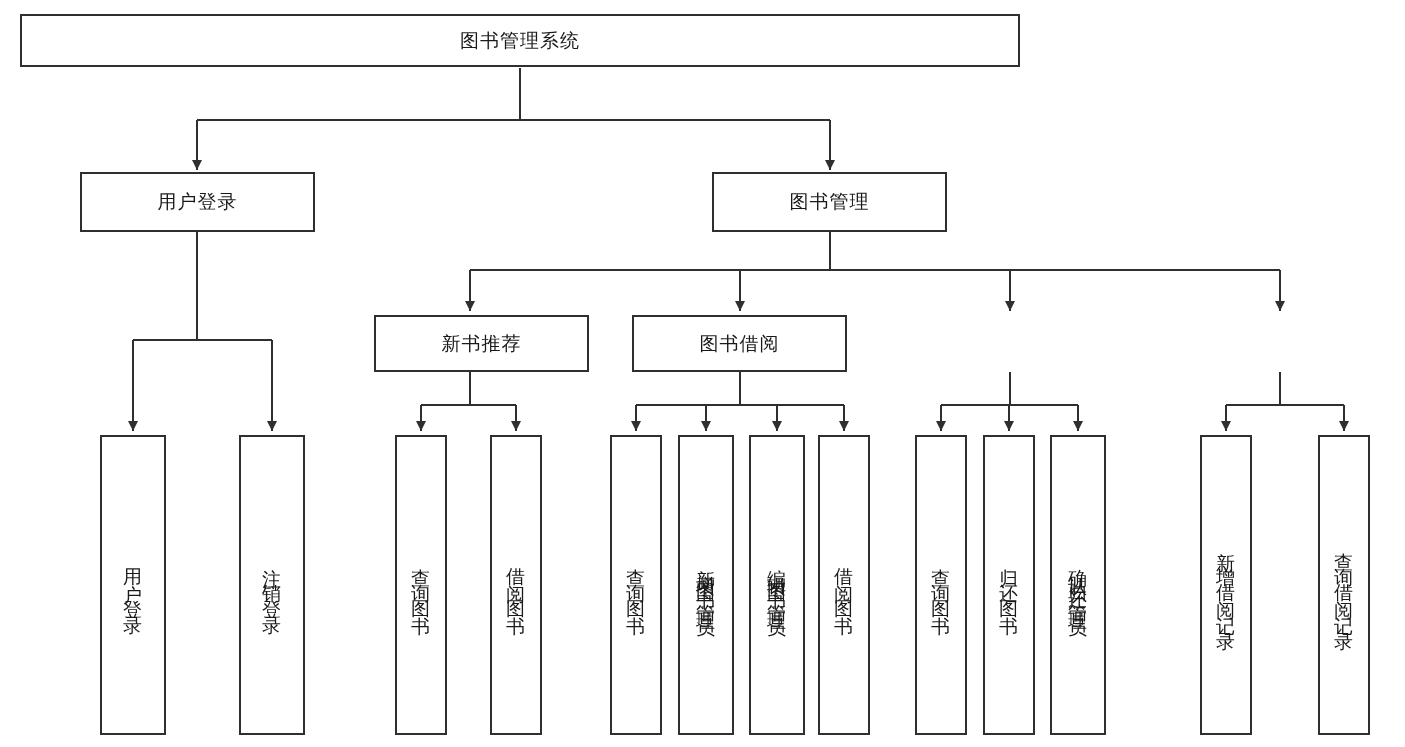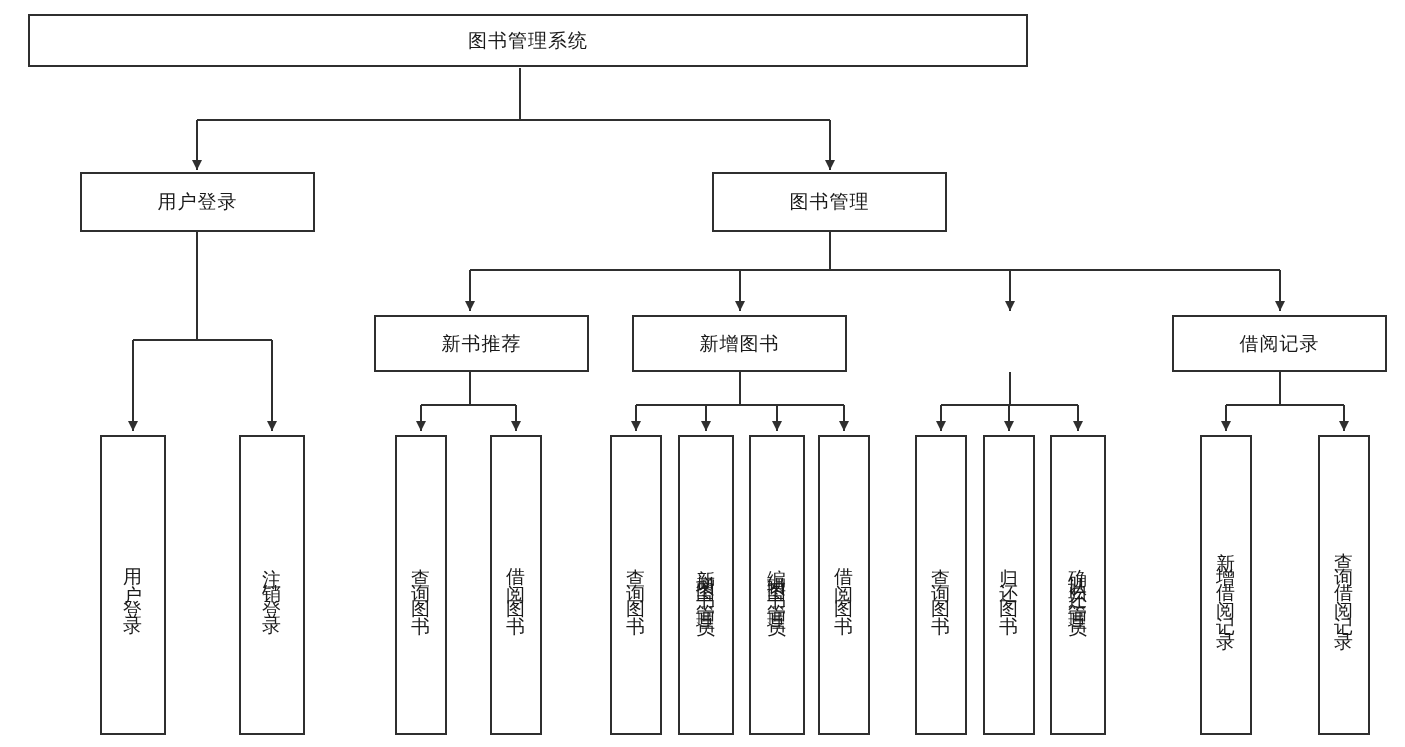--- a/index.html
+++ b/index.html
@@ -97,28 +97,27 @@
       <line x1="777" y1="405" x2="777" y2="431" marker-end="url(#arrow)"></line>
       <line x1="844" y1="405" x2="844" y2="431" marker-end="url(#arrow)"></line>
       <line x1="941" y1="405" x2="941" y2="431" marker-end="url(#arrow)"></line>
       <line x1="1009" y1="405" x2="1009" y2="431" marker-end="url(#arrow)"></line>
       <line x1="1078" y1="405" x2="1078" y2="431" marker-end="url(#arrow)"></line>
       <line x1="1226" y1="405" x2="1226" y2="431" marker-end="url(#arrow)"></line>
       <line x1="1344" y1="405" x2="1344" y2="431" marker-end="url(#arrow)"></line>
     </g>
   </svg>
 
-  <div class="node" style="left:20px; top:14px; width:1000px; height:53px;margin-left:8px;">图书管理系统</div>
+  <div class="node" style="left:20px; top:14px; width:1000px; height:53px;">图书管理系统</div>
 
   <div class="node" style="left:80px; top:172px; width:235px; height:60px;">用户登录</div>
   <div class="node" style="left:712px; top:172px; width:235px; height:60px;">图书管理</div>
 
   <div class="node" style="left:362px; top:315px; width:215px; height:57px;margin-left:12px;">新书推荐</div>
-  <div class="node" style="left:632px; top:315px; width:215px; height:57px;">新增图书</div>
-  <div class="node" style="left:1172px; top:315px; width:215px; height:57px;">借阅记录</div>
+  <div class="node" style="left:632px; top:315px; width:215px; height:57px;">图书借阅</div>
 
   <div class="leaf" style="left:100px; width:66px;">
     <span class="vtext">用户登录</span>
   </div>
   <div class="leaf" style="left:239px; width:66px;">
     <span class="vtext">注销登录</span>
   </div>
 
   <div class="leaf" style="left:395px; width:52px;">
     <span class="vtext">查询图书</span>

